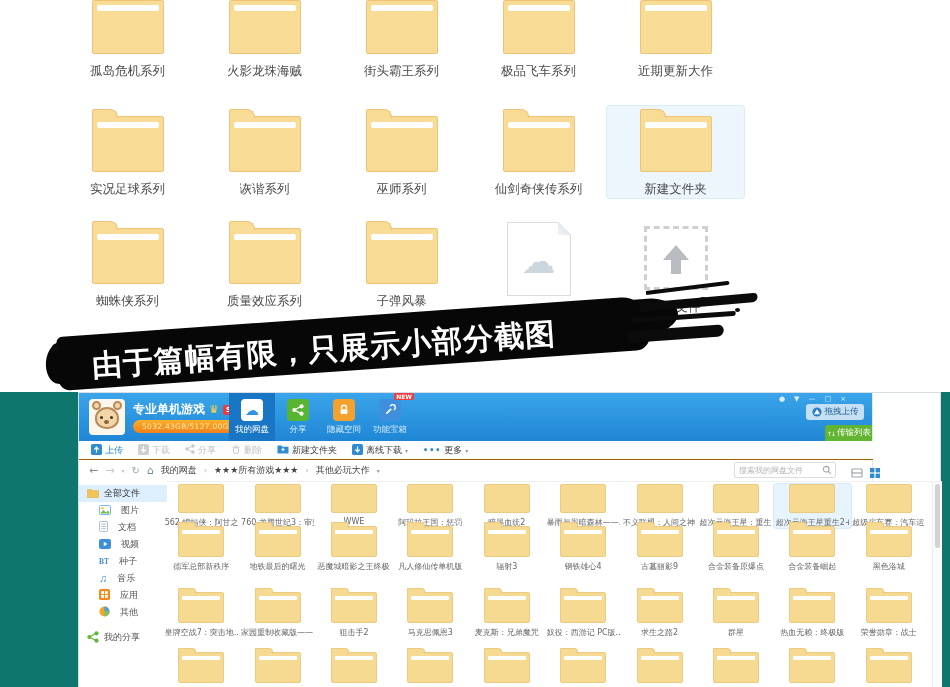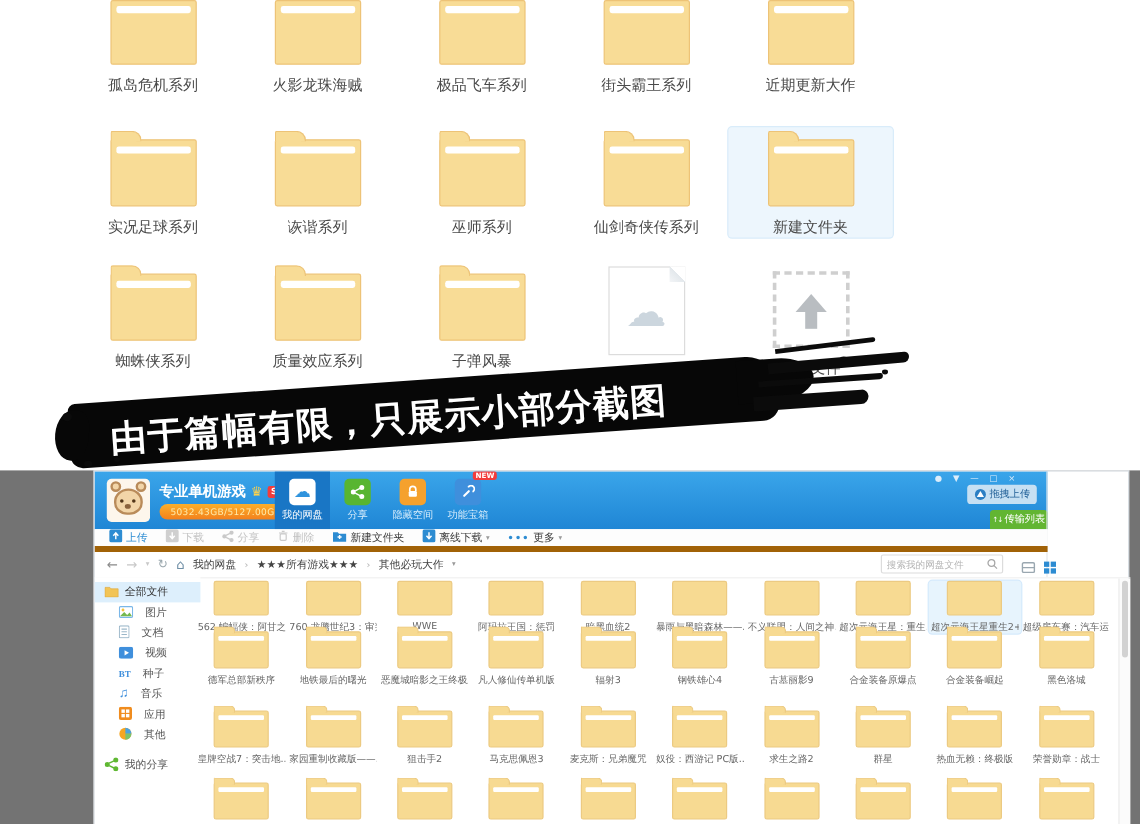--- a/index.html
+++ b/index.html
@@ -1,18 +1,18 @@
 <!DOCTYPE html>
 <html><head>
 <meta charset="utf-8">
 <style>
   * { box-sizing: border-box; margin: 0; padding: 0; }
   html,body { width:950px; height:687px; background:#fff; overflow:hidden;
     font-family:"DejaVu Sans","Liberation Sans",sans-serif; }
-  #stage { position:relative; width:950px; height:687px; background:#737373; overflow:hidden; }
+  #stage { position:relative; width:950px; height:687px; background:#0f766e; overflow:hidden; }
 
   
   #desktop { position:absolute; left:0; top:0; width:950px; height:392px; background:#fff; }
   .dt-row { position:absolute; left:59px; width:832px; display:flex; }
   .dt-row1 { top:0; } .dt-row2 { top:106px; } .dt-row3 { top:218px; }
   .dt-item { width:137px; display:flex; flex-direction:column; align-items:center; }
   .dt-item.sel { background:#edf6fd; box-shadow:0 0 0 1px #d9ecfa; border-radius:3px; }
   .folder-big { position:relative; width:72px; height:56px; background:#f8dc96;
     border:1px solid #edc377; border-radius:2px; }
   .folder-big::before { content:""; position:absolute; top:-8px; left:-1px; width:24px; height:8px;
@@ -98,21 +98,21 @@
   .wctl span { line-height:10px; }
   .dragup { position:absolute; left:727px; top:11px; width:58px; height:16px; background:#c6e0f3;
     border-radius:3px; display:flex; align-items:center; justify-content:center; gap:3px;
     font-size:8.5px; color:#1f5e96; }
   .transfer { position:absolute; left:746px; top:32px; width:48px; height:16px; background:#62b532;
     border-radius:3px 3px 0 0; color:#fff; font-size:8.5px; display:flex; align-items:center;
     justify-content:center; gap:2px; }
   .transfer .tic { font-size:6px; letter-spacing:-1px; }
 
   .tb { position:absolute; left:0; top:48px; width:794px; height:19px; display:flex; align-items:center;
-    gap:15px; padding-left:12px; border-bottom:5px solid #a16207; background:#fdfdfd; }
+    gap:15px; padding-left:12px; border-bottom:1px solid #a16207; background:#fdfdfd; }
   .tbtn { display:flex; align-items:center; gap:3px; font-size:9px; color:#3c3c3c; }
   .tbtn.dis { color:#c2c2c2; }
   .tbtn.acc { color:#2d8cd2; }
   .tbtn .caret { font-size:6px; color:#9b9b9b; }
   .dots { color:#2d8cd2; font-weight:bold; font-size:8px; letter-spacing:1px; }
 
   .bc { position:absolute; left:0; top:67px; width:640px; height:20px; display:flex; align-items:center;
     gap:7px; padding-left:10px; font-size:9px; color:#444; }
   .bc .nav1 { color:#8b8b8b; font-size:11px; } .bc .nav2 { color:#c8c8c8; font-size:11px; }
   .bc .nav3 { color:#c8c8c8; font-size:6px; } .bc .nav4 { color:#9aa7ad; font-size:10px; }
@@ -165,25 +165,25 @@
         <div class="dt-item">
           <div class="folder-big cut"></div>
           <div class="dt-label">孤岛危机系列</div>
         </div>
         <div class="dt-item">
           <div class="folder-big cut"></div>
           <div class="dt-label">火影龙珠海贼</div>
         </div>
         <div class="dt-item">
           <div class="folder-big cut"></div>
+          <div class="dt-label">街头霸王系列</div>
+        </div>
+        <div class="dt-item">
+          <div class="folder-big cut"></div>
           <div class="dt-label">极品飞车系列</div>
-        </div>
-        <div class="dt-item">
-          <div class="folder-big cut"></div>
-          <div class="dt-label">街头霸王系列</div>
         </div>
         <div class="dt-item">
           <div class="folder-big cut"></div>
           <div class="dt-label">近期更新大作</div>
         </div>
       </div>
     <div class="dt-row dt-row2">
         <div class="dt-item">
           <div class="folder-big"></div>
           <div class="dt-label">实况足球系列</div>

